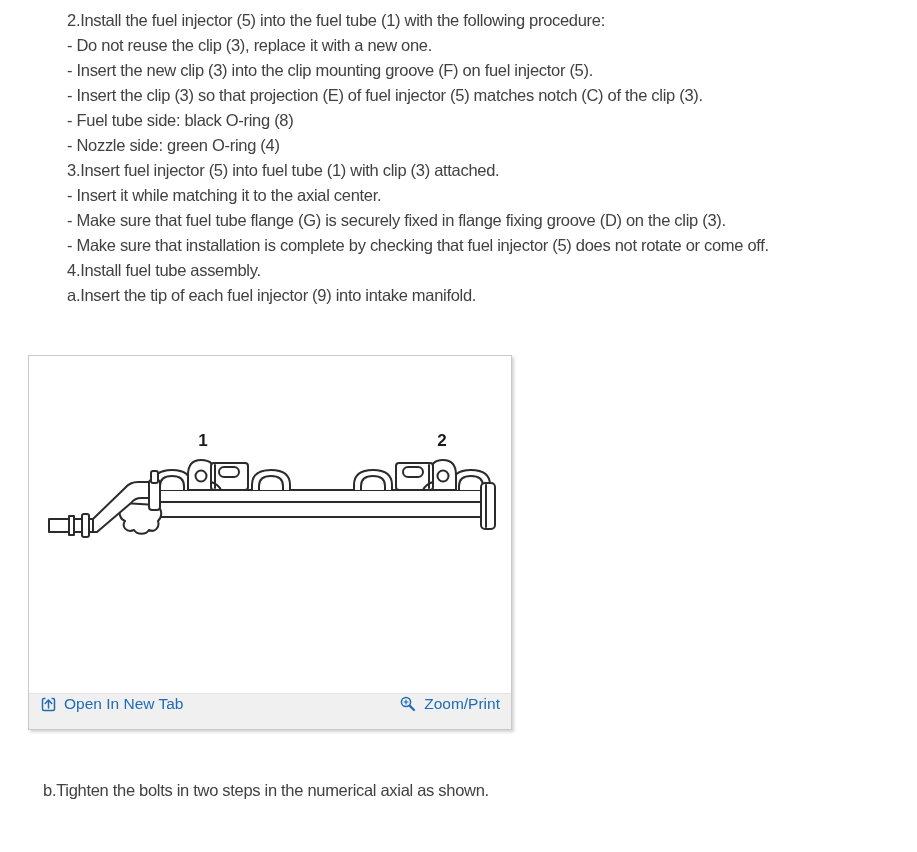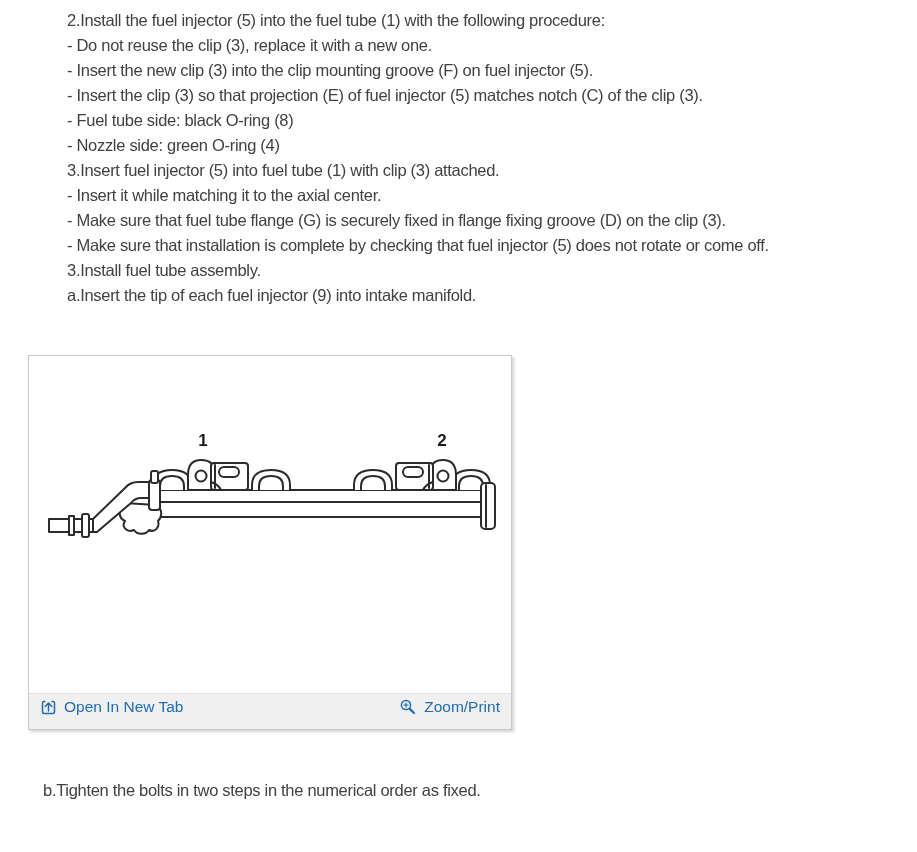--- a/index.html
+++ b/index.html
@@ -37,22 +37,22 @@
     background: #ffffff;
     overflow: hidden;
   }
   .panel-footer {
     box-sizing: border-box;
     height: 36px;
     background: #f0f0f1;
     border-top: 1px solid #e3e3e3;
     display: flex;
     justify-content: space-between;
-    align-items: flex-end;
-    padding: 13px 11px;
+    align-items: flex-start;
+    padding: 1px 11px;
   }
   .panel-link {
     display: flex;
     align-items: center;
     gap: 7px;
     color: #1f6cb5;
     font-size: 15.5px;
     text-decoration: none;
     cursor: pointer;
     letter-spacing: 0;
@@ -80,21 +80,21 @@
   <div class="line">2.Install the fuel injector (5) into the fuel tube (1) with the following procedure:</div>
   <div class="line">- Do not reuse the clip (3), replace it with a new one.</div>
   <div class="line">- Insert the new clip (3) into the clip mounting groove (F) on fuel injector (5).</div>
   <div class="line">- Insert the clip (3) so that projection (E) of fuel injector (5) matches notch (C) of the clip (3).</div>
   <div class="line">- Fuel tube side: black O-ring (8)</div>
   <div class="line">- Nozzle side: green O-ring (4)</div>
   <div class="line">3.Insert fuel injector (5) into fuel tube (1) with clip (3) attached.</div>
   <div class="line">- Insert it while matching it to the axial center.</div>
   <div class="line">- Make sure that fuel tube flange (G) is securely fixed in flange fixing groove (D) on the clip (3).</div>
   <div class="line">- Make sure that installation is complete by checking that fuel injector (5) does not rotate or come off.</div>
-  <div class="line">3.Install fuel tube assembly.</div>
+  <div class="line">4.Install fuel tube assembly.</div>
   <div class="line">a.Insert the tip of each fuel injector (9) into intake manifold.</div>
 </div>
 
 <div class="figure-panel">
   <div class="panel-image">
     <svg width="482" height="337" viewBox="0 0 482 337">
       <g fill="#ffffff" stroke="#2b2b2b" stroke-width="2" stroke-linejoin="round" stroke-linecap="round">
 
         <g>
           <rect x="124" y="134" width="330" height="27"></rect>
@@ -171,13 +171,13 @@
           <circle cx="7" cy="7" r="4.6" fill="none" stroke="currentColor" stroke-width="1.5"></circle>
           <path d="M7,5 V9 M5,7 H9" fill="none" stroke="currentColor" stroke-width="1.2" stroke-linecap="round"></path>
           <path d="M10.6,10.6 L15,15" fill="none" stroke="currentColor" stroke-width="2.2" stroke-linecap="round"></path>
         </svg>
       </span>
       <span>Zoom/Print</span>
     </a>
   </div>
 </div>
 
-<div class="closing">b.Tighten the bolts in two steps in the numerical order as fixed.</div>
+<div class="closing">b.Tighten the bolts in two steps in the numerical axial as shown.</div>
 
 </body></html>

